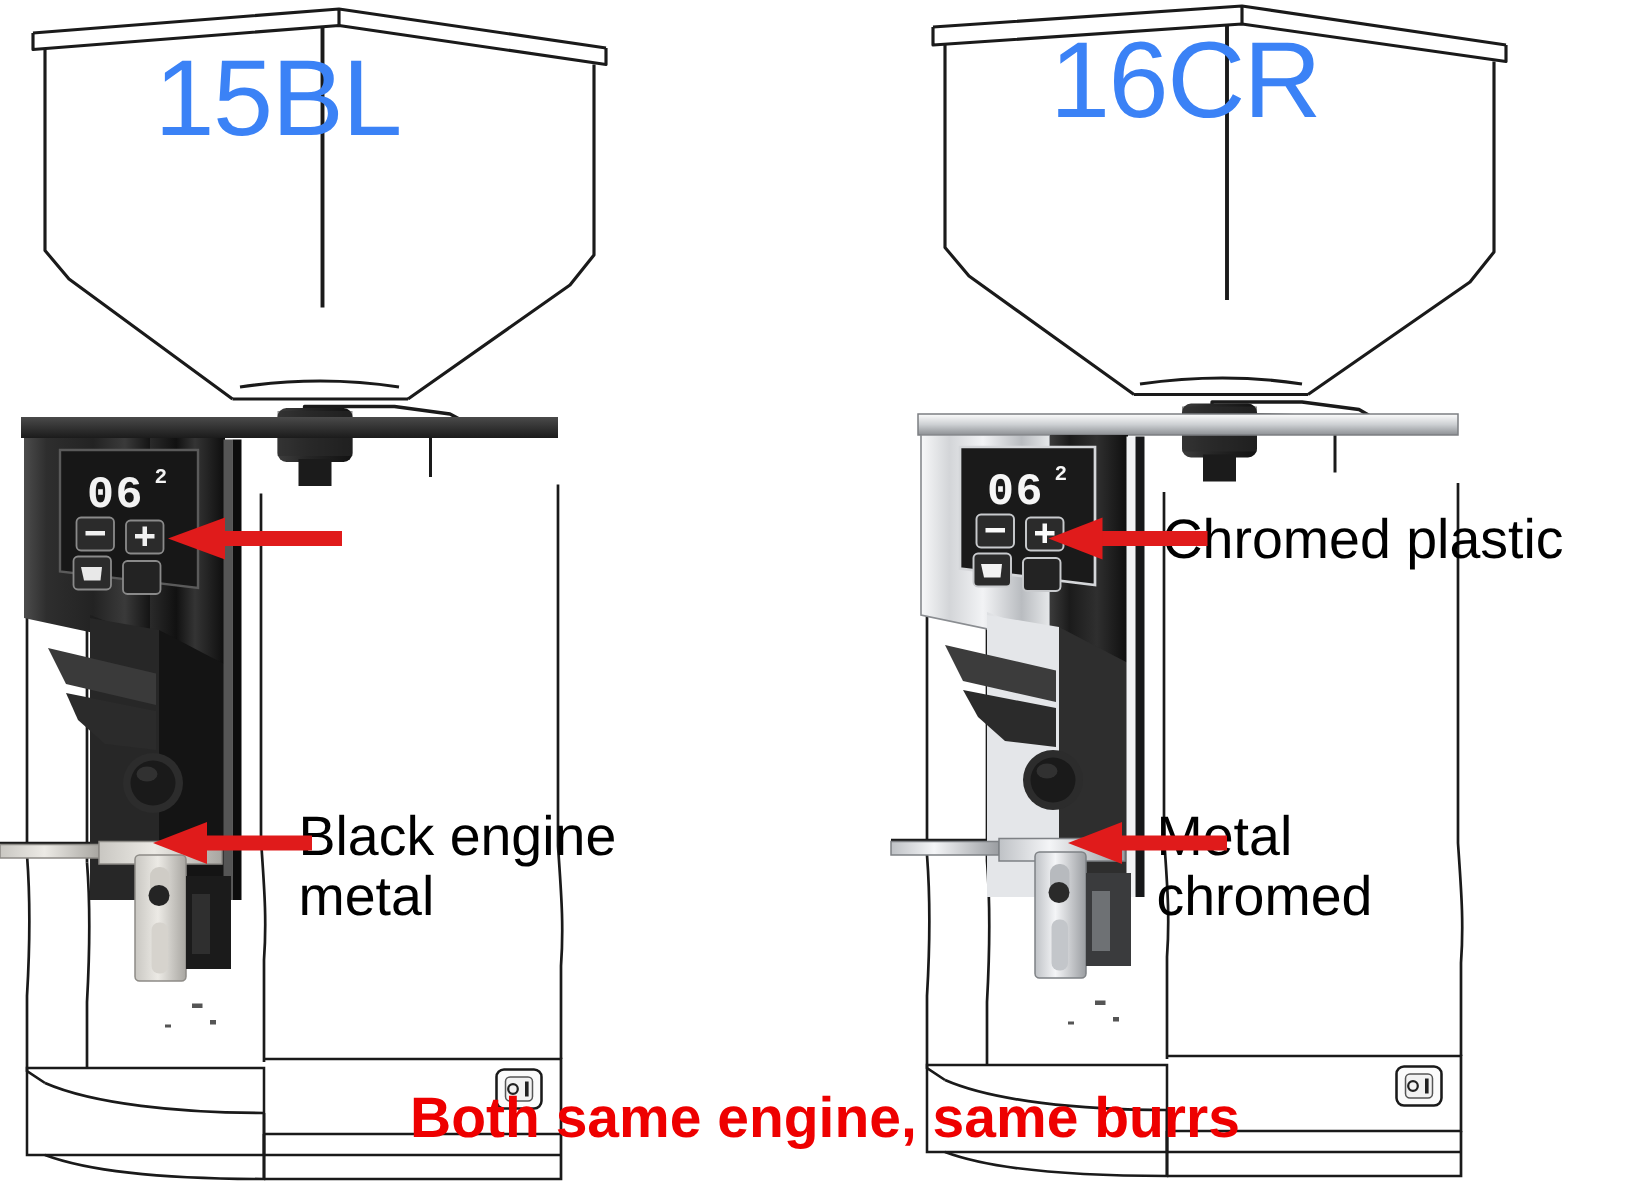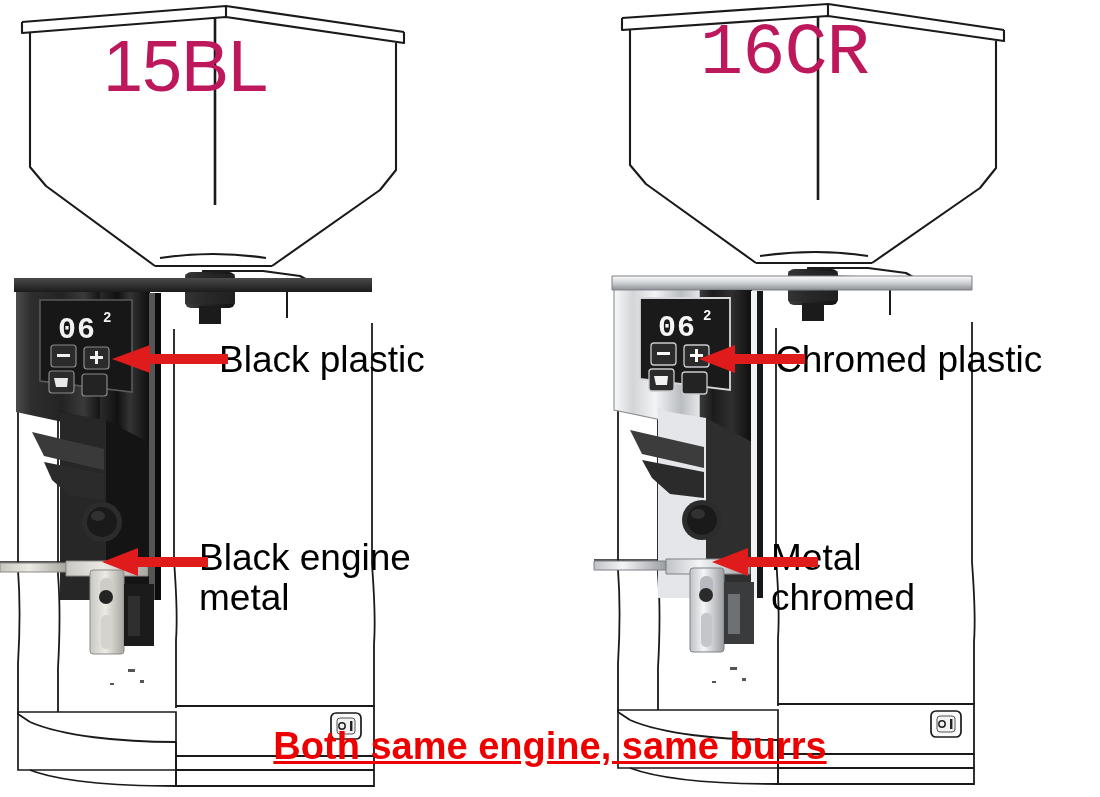--- a/index.html
+++ b/index.html
@@ -27,27 +27,27 @@
   #grinder-left  { left: 0px; }
   #grinder-right { left: 580px; }
 
   
   .model-title {
     position: absolute;
     font-family: "Liberation Sans", sans-serif;
     font-weight: 400;
     font-size: 72px;
     line-height: 1;
-    color: #be185d;
+    color: #3b82f6;
     letter-spacing: -1px;
     white-space: nowrap;
     z-index: 30;
   }
   #title-left  { left: 103px; top: 30px; }
-  #title-right { left: 700px; top: 18px; font-family: Liberation Mono, monospace; }
+  #title-right { left: 700px; top: 18px; }
 
   
   .callout {
     position: absolute;
     font-family: "Liberation Sans", sans-serif;
     font-size: 37px;
     line-height: 1.08;
     color: #000000;
     white-space: pre-line;
     z-index: 31;
@@ -68,21 +68,20 @@
     top: 727px;
     width: 1100px;
     text-align: center;
     font-family: "Liberation Sans", sans-serif;
     font-weight: bold;
     font-size: 38px;
     line-height: 1;
     color: #ee0000;
     white-space: nowrap;
     z-index: 33;
-    text-decoration: underline;
   }
 </style>
 </head>
 <body>
 
 <div id="stage">
 
   <svg id="grinder-left" class="grinder-svg" width="520" height="797" viewBox="0 0 520 797">
     <defs>
       <linearGradient id="blkPanelL" x1="0" y1="0" x2="1" y2="0">
@@ -407,21 +406,20 @@
   <svg class="arrow" style="left:697px; top:343px;" width="110" height="34" viewBox="0 0 110 34">
     <path d="M108,16 L36,16" stroke="#e01b1b" stroke-width="10" stroke-linecap="butt"></path>
     <path d="M2,16 L38,2 L38,30 Z" fill="#e01b1b"></path>
   </svg>
 
   <svg class="arrow" style="left:710px; top:546px;" width="110" height="34" viewBox="0 0 110 34">
     <path d="M108,16 L36,16" stroke="#e01b1b" stroke-width="10" stroke-linecap="butt"></path>
     <path d="M2,16 L38,2 L38,30 Z" fill="#e01b1b"></path>
   </svg>
 
-  <div id="callout-1" class="callout">Black plastic</div>
   <div id="callout-2" class="callout">Black engine
 metal</div>
   <div id="callout-3" class="callout">Chromed plastic</div>
   <div id="callout-4" class="callout">Metal
 chromed</div>
 
   <div class="footer-note">Both same engine, same burrs</div>
 
 </div>
 

